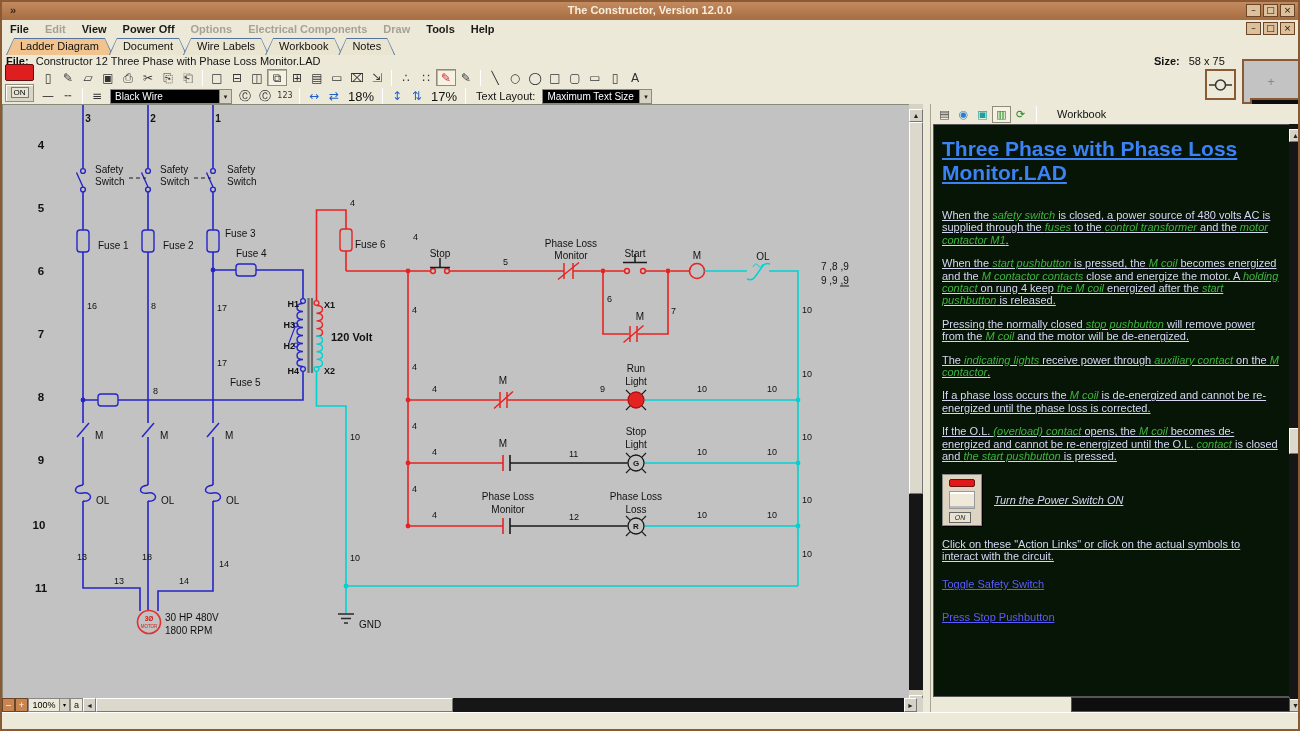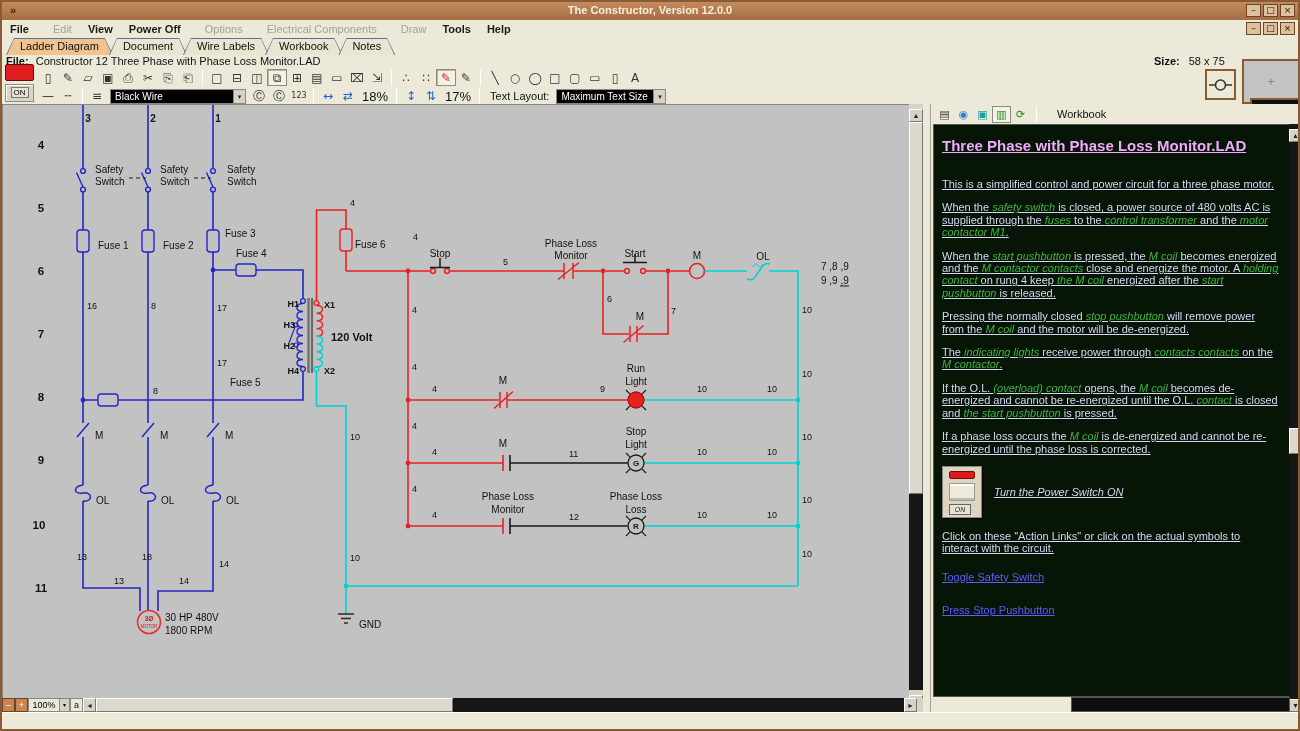--- a/index.html
+++ b/index.html
@@ -10,21 +10,21 @@
   .titlebar{position:absolute;left:0;top:0;right:0;height:18px;
     background:linear-gradient(#c28a5e,#a76d42);color:#f7eedd;font-size:11px;font-weight:bold;
     text-align:center;line-height:17px;}
   .t-icon{position:absolute;left:8px;top:0;color:#3c2818;font-weight:bold;cursor:default;}
   .winbtns{position:absolute;right:3px;top:2px;display:flex;gap:2px;}
   .winbtn{width:15px;height:13px;background:#dcc09c;border:1px solid #6b4526;
     font-size:9px;line-height:11px;text-align:center;color:#201008;padding:0;font-family:"DejaVu Sans",sans-serif;}
   
   .menubar{position:absolute;left:0;top:18px;right:0;height:18px;background:#ece9d8;font-size:11px;}
   .menu-item{display:inline-block;padding:0 8px;line-height:18px;font-weight:bold;color:#1a1a1a;}
-  .menu-item.disabled{color:#a5a294;font-weight:normal;margin-left:8px;}
+  .menu-item.disabled{color:#a5a294;font-weight:bold;}
   .winbtns.mdi{top:2px;}
   
   .tabsrow{position:absolute;left:4px;top:36px;right:0;height:17px;display:flex;align-items:flex-end;}
   .tab{clip-path:polygon(8px 0,calc(100% - 8px) 0,100% 100%,0 100%);background:#54749e;
     padding:1px 1px 0 1px;margin-right:-4px;height:17px;}
   .tab>span{display:block;clip-path:polygon(7px 0,calc(100% - 7px) 0,100% 100%,0 100%);
     background:#e9e5d1;line-height:15px;height:16px;padding:0 13px;font-size:11px;color:#111;}
   .tab.active>span{background:#f1c38e;}
   
   .filerow{position:absolute;left:4px;top:53px;height:13px;font-size:11px;color:#111;white-space:nowrap;}
@@ -91,21 +91,21 @@
   .hdark{width:451px;height:14px;background:#161616;}
   
   .panel{position:absolute;left:928px;top:102px;width:372px;height:608px;background:#ece9d8;border-left:1px solid #a8a494;}
   .panel-toolbar{position:absolute;left:0;top:0;right:0;height:20px;display:flex;align-items:center;padding-left:4px;}
   .pbtn{width:19px;height:17px;border:1px solid transparent;background:transparent;font-size:11px;
     line-height:15px;text-align:center;padding:0;font-family:"DejaVu Sans",sans-serif;}
   .pbtn.pressed{border:1px solid #8f8c7c;background:#f5f2e4;}
   .ptitle{font-size:11px;color:#111;margin-left:14px;}
   .panel-content{position:absolute;left:2px;top:20px;width:357px;height:573px;background:#071507;
     border:1px solid #555;padding:8px 10px 0 8px;overflow:hidden;}
-  .wb-title{color:#f0abfc;font-size:15px;font-weight:bold;text-decoration:underline;margin:4px 0 24px 0;}
+  .wb-title{color:#3b82f6;font-size:21px;font-weight:bold;text-decoration:underline;margin:4px 0 24px 0;}
   .wb-p{color:#d6d6f2;font-size:11px;line-height:12.4px;text-decoration:underline;margin:0 0 11px 0;}
   .wb-p .term{color:#3db53d;font-style:italic;}
   .wb-link-row{margin:12px 0 15px 0;}
   .wb-link{color:#5c5cff;font-size:11px;text-decoration:underline;cursor:pointer;}
   .wb-switch-row{display:flex;align-items:center;margin:4px 0 12px 0;font-style:italic;}
   .wb-switch{width:40px;height:52px;background:#ddd5c2;border:1px solid #888;box-shadow:1px 1px 0 #000;
     padding:4px 6px;margin-right:12px;}
   .wb-sw-red{height:8px;background:#e01818;border:1px solid #701010;border-radius:2px;}
   .wb-sw-plate{height:18px;margin-top:4px;background:#efe9da;border:1px solid #999;
     box-shadow:inset 0 2px 0 #fff,inset 0 -2px 0 #bbb;}
@@ -214,21 +214,21 @@
       <button class="tbtn">▭</button>
       <button class="tbtn">▯</button>
       <button class="tbtn">A</button>
     </div>
 
   <div class="toolbar2">
     <button class="tbtn">—</button>
     <button class="tbtn">╌</button>
     <span class="tsep"></span>
     <button class="tbtn">≡</button>
-    <div class="drop black" style="width:136px">
+    <div class="drop black" style="width:122px">
       <span class="val" style="flex:1">Black Wire</span>
       <span class="darr">▾</span>
     </div>
     <button class="tbtn">Ⓒ</button>
     <button class="tbtn">Ⓒ</button>
     <button class="tbtn" style="font-size:8px">123</button>
     <span class="tsep"></span>
     <button class="tbtn blue">↔</button>
     <button class="tbtn blue">⇄</button>
     <span class="pct">18%</span>
@@ -520,27 +520,26 @@
         <button class="pbtn" style="color: rgb(68, 68, 68);">▤</button>
         <button class="pbtn" style="color: rgb(43, 127, 212);">◉</button>
         <button class="pbtn" style="color: rgb(29, 159, 159);">▣</button>
         <button class="pbtn pressed" style="color: rgb(31, 138, 31);">▥</button>
         <button class="pbtn" style="color: rgb(42, 138, 42);">⟳</button>
         <span class="tsep" style="margin: 0px 6px;"></span>
         <span class="ptitle">Workbook</span>
       </div>
     <div class="panel-content" id="wbcontent">
         <div class="wb-title">Three Phase with Phase Loss Monitor.LAD</div>
-        <p class="wb-p"><span>This is a simplified control and power circuit for a three phase motor.</span></p>
         <p class="wb-p"><span>When the </span><span class="term">safety switch</span><span> is closed, a power source of 480 volts AC is supplied through the </span><span class="term">fuses</span><span> to the </span><span class="term">control transformer</span><span> and the </span><span class="term">motor contactor M1</span><span>.</span></p>
         <p class="wb-p"><span>When the </span><span class="term">start pushbutton</span><span> is pressed, the </span><span class="term">M coil</span><span> becomes energized and the </span><span class="term">M contactor contacts</span><span> close and energize the motor. A </span><span class="term">holding contact</span><span> on rung 4 keep </span><span class="term">the M coil</span><span> energized after the </span><span class="term">start pushbutton</span><span> is released.</span></p>
         <p class="wb-p"><span>Pressing the normally closed </span><span class="term">stop pushbutton</span><span> will remove power from the </span><span class="term">M coil</span><span> and the motor will be de-energized.</span></p>
-        <p class="wb-p"><span>The </span><span class="term">indicating lights</span><span> receive power through </span><span class="term">contacts contacts</span><span> on the </span><span class="term">M contactor</span><span>.</span></p>
+        <p class="wb-p"><span>The </span><span class="term">indicating lights</span><span> receive power through </span><span class="term">auxiliary contact</span><span> on the </span><span class="term">M contactor</span><span>.</span></p>
+        <p class="wb-p"><span>If a phase loss occurs the </span><span class="term">M coil</span><span> is de-energized and cannot be re-energized until the phase loss is corrected.</span></p>
         <p class="wb-p"><span>If the O.L. </span><span class="term">(overload) contact</span><span> opens, the </span><span class="term">M coil</span><span> becomes de-energized and cannot be re-energized until the O.L. </span><span class="term">contact</span><span> is closed and </span><span class="term">the start pushbutton</span><span> is pressed.</span></p>
-        <p class="wb-p"><span>If a phase loss occurs the </span><span class="term">M coil</span><span> is de-energized and cannot be re-energized until the phase loss is corrected.</span></p>
         <div class="wb-switch-row">
           <div class="wb-switch">
             <div class="wb-sw-red"></div>
             <div class="wb-sw-plate"></div>
             <div class="wb-sw-on">ON</div>
           </div>
           <span class="wb-caption">Turn the Power Switch ON</span>
         </div>
         <p class="wb-p"><span>Click on these "Action Links" or click on the actual symbols to interact with the circuit.</span></p>
         <div class="wb-link-row"><a class="wb-link">Toggle Safety Switch</a></div>

